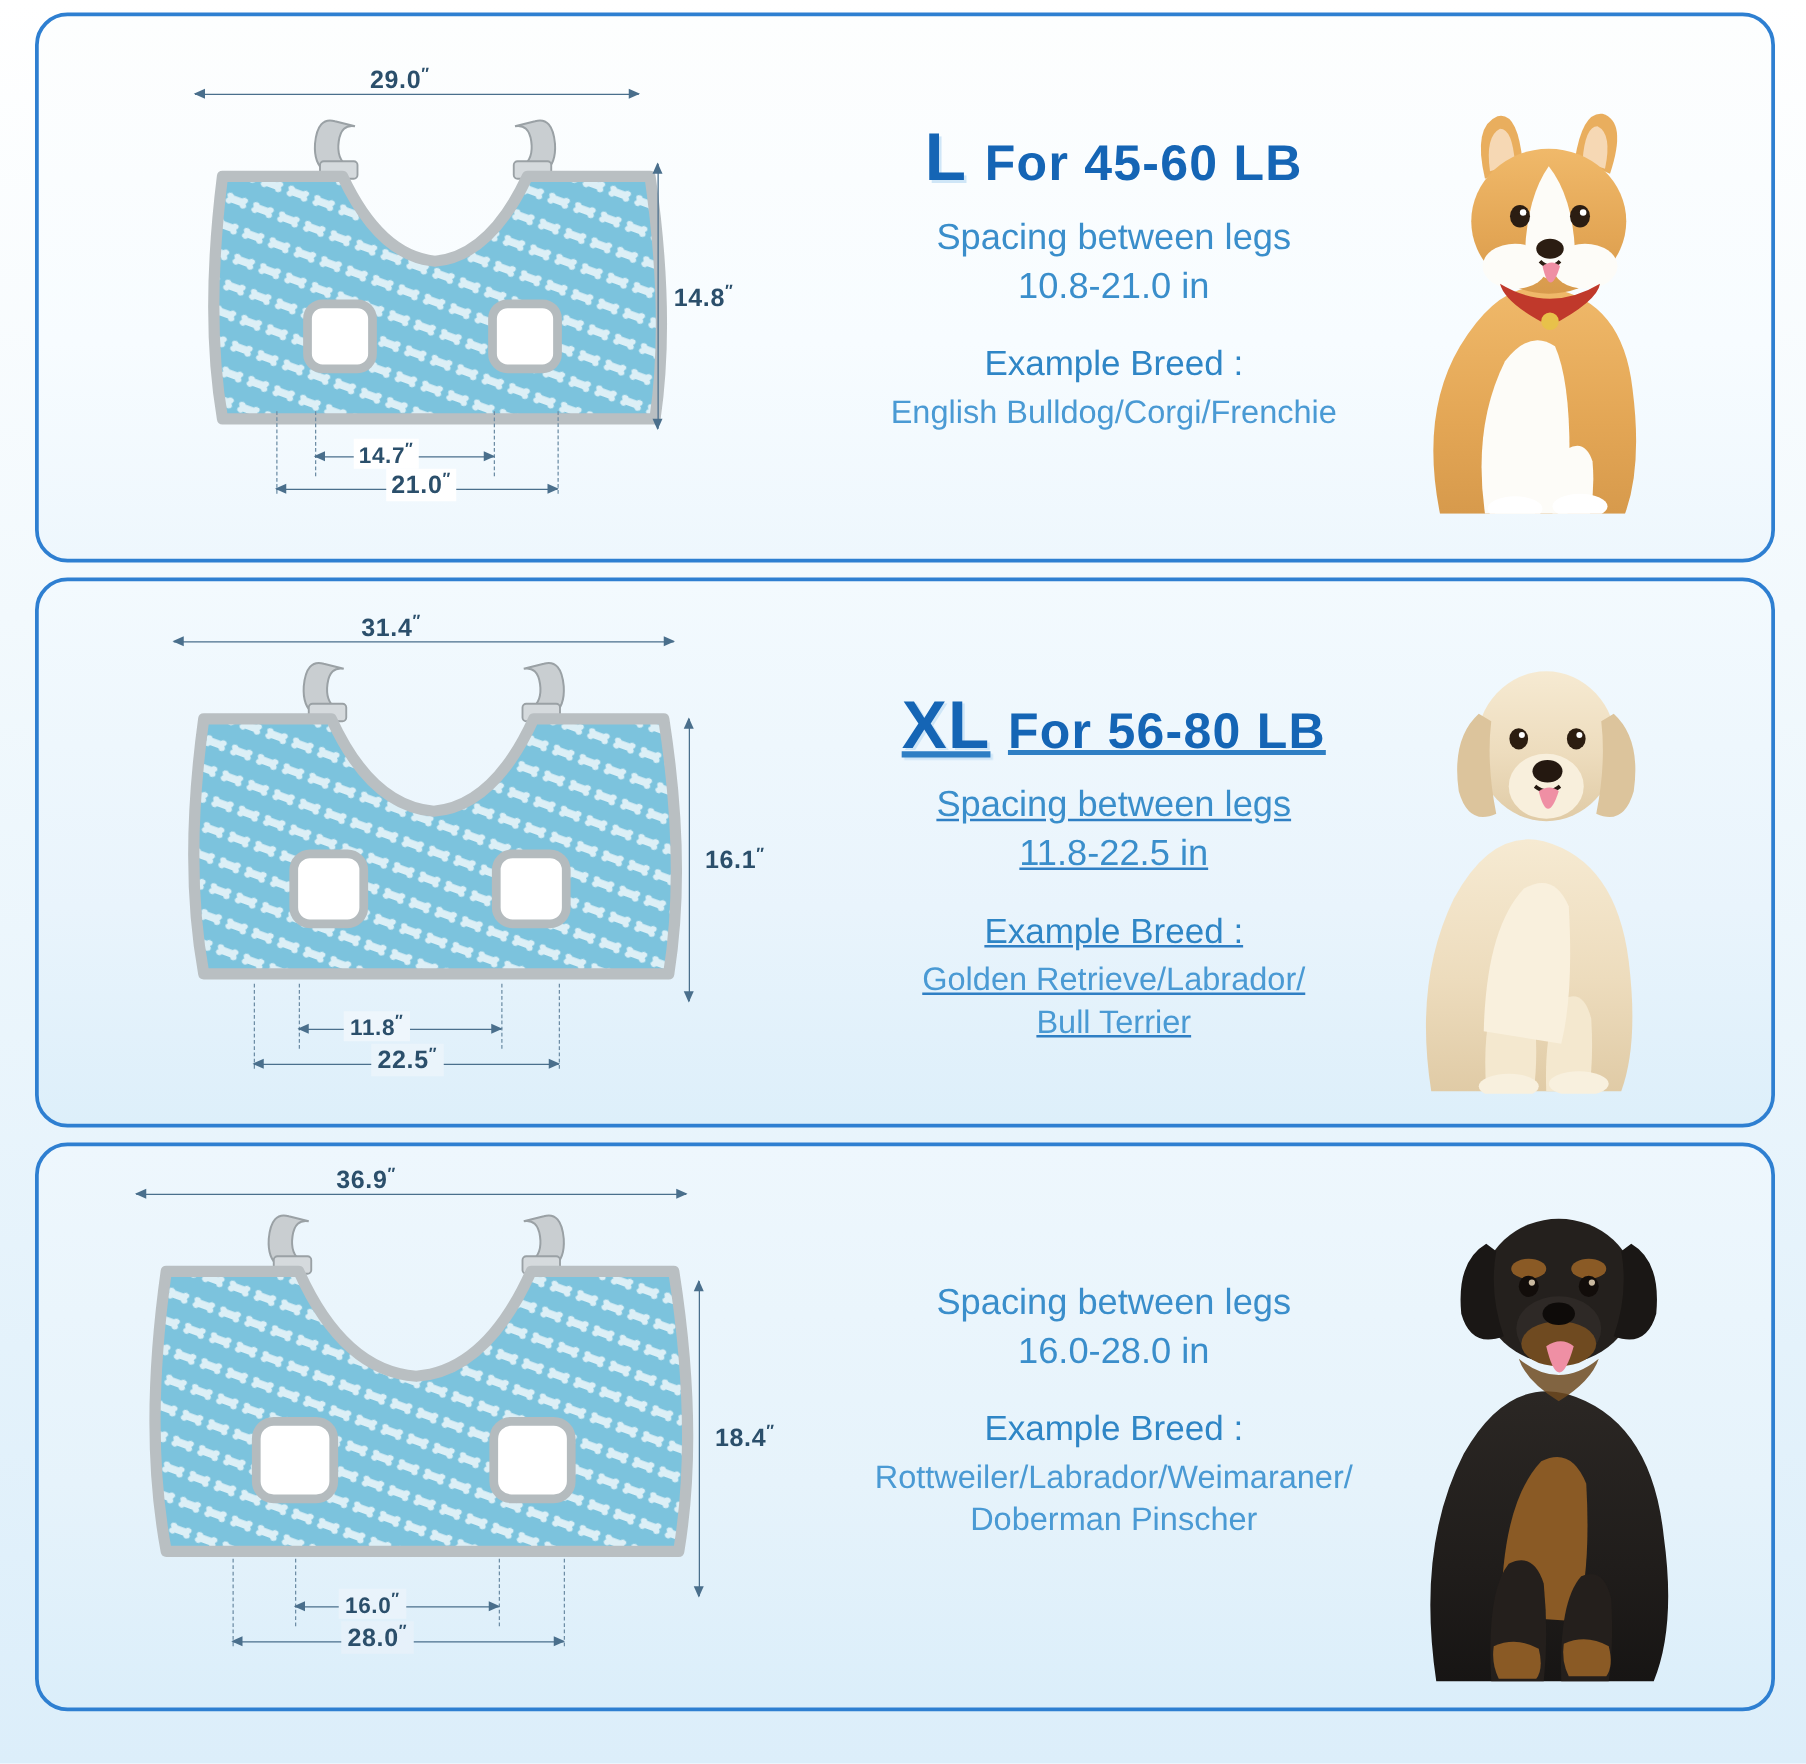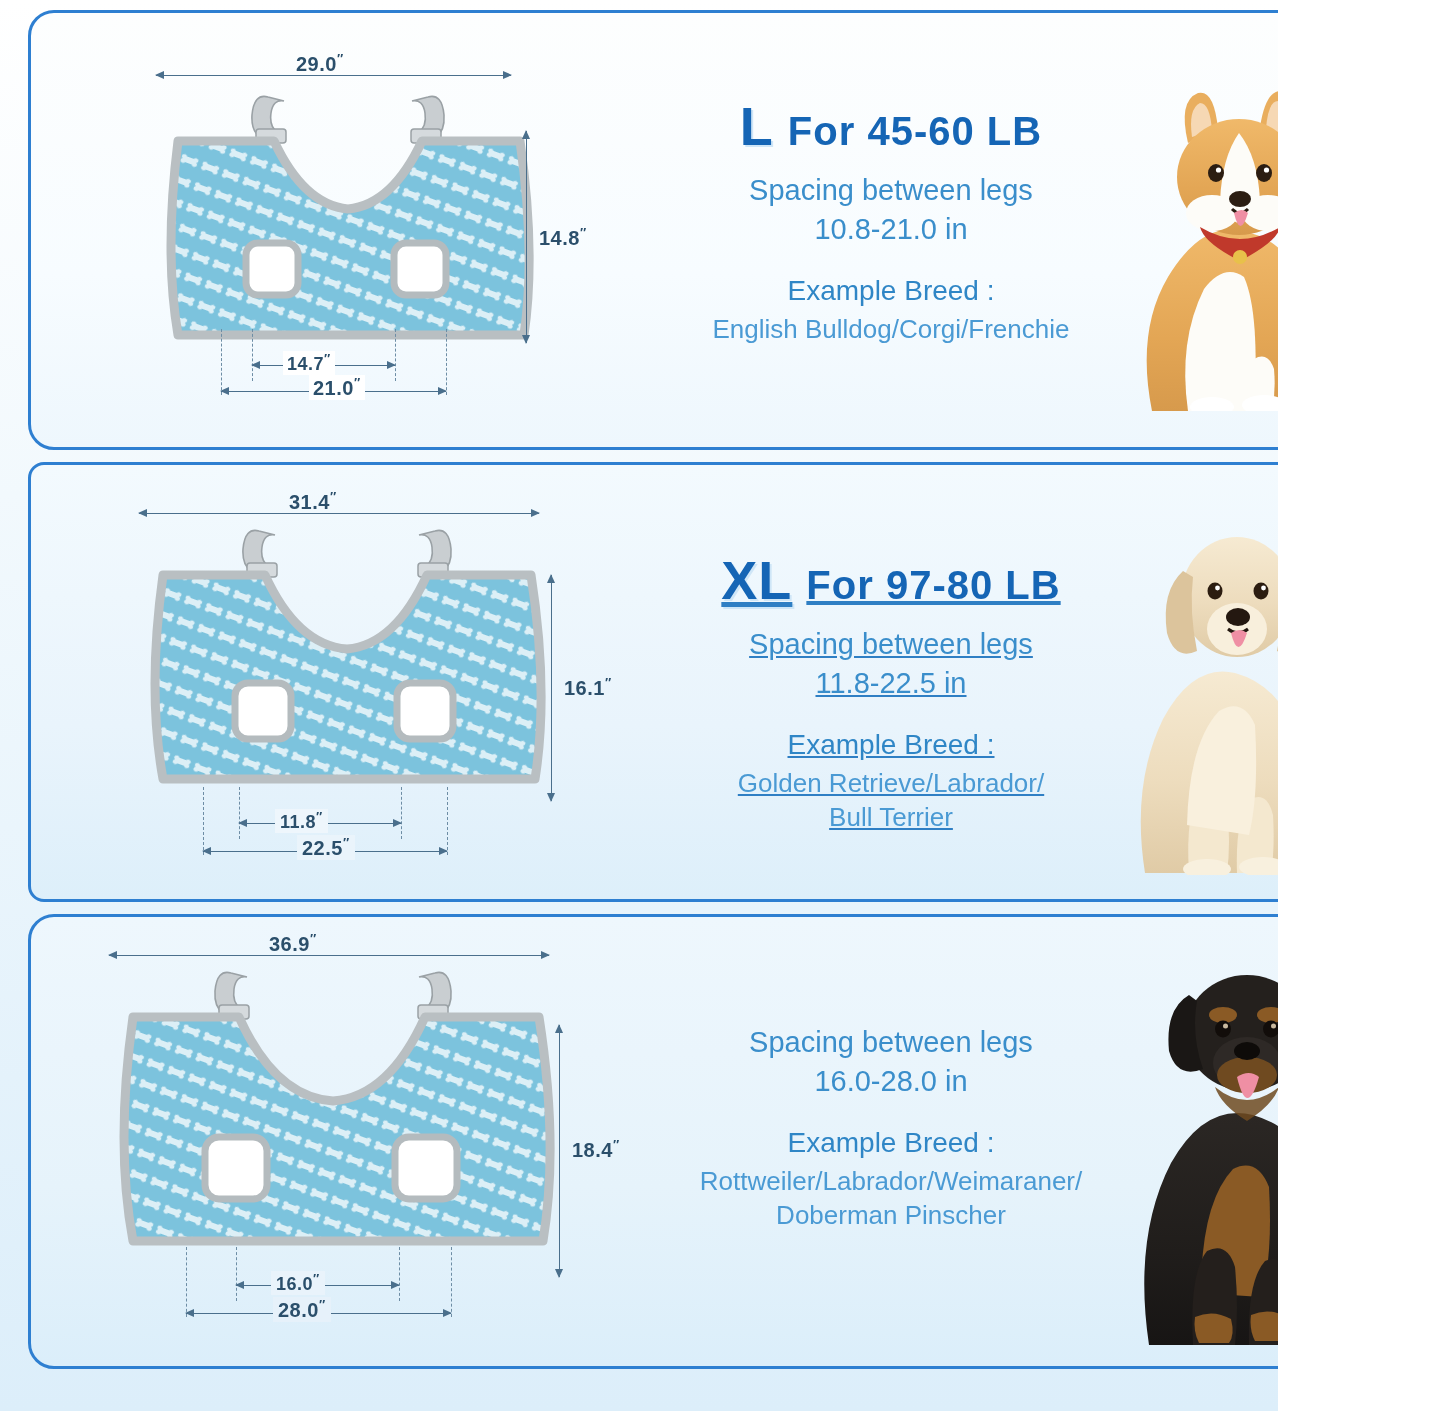--- a/index.html
+++ b/index.html
@@ -4,35 +4,35 @@
 <style>
   * { box-sizing: border-box; }
   html, body {
     margin: 0; padding: 0;
     width: 1445px; height: 1411px;
     font-family: "Liberation Sans", sans-serif;
     background: #ffffff;
   }
   .page {
     position: relative;
-    width: 1278px; height: 1411px;
+    width: 1445px; height: 1411px;
     background: linear-gradient(180deg, #ffffff 0%, #f2f9fd 35%, #dceefa 100%);
     overflow: hidden;
   }
 
   .card {
     position: absolute;
     left: 28px;
     width: 1392px;
     border: 3px solid #2e7fd1;
     border-radius: 26px;
     background: linear-gradient(180deg, #ffffff 0%, #f4fbff 55%, #e3f2fc 100%);
   }
   .card.c1 { top: 10px;   height: 440px; background: linear-gradient(180deg,#fdfefe 0%, #f7fcff 60%, #eef7fd 100%); }
-  .card.c2 { top: 462px;  height: 440px; background: linear-gradient(180deg,#f3fafe 0%, #e9f4fc 60%, #ddeffa 100%); border-radius: 16px; }
+  .card.c2 { top: 462px;  height: 440px; background: linear-gradient(180deg,#f3fafe 0%, #e9f4fc 60%, #ddeffa 100%); }
   .card.c3 { top: 914px;  height: 455px; background: linear-gradient(180deg,#eef7fd 0%, #e6f3fb 60%, #dbeefa 100%); }
 
   
   .diagram {
     position: absolute;
     left: 30px; top: 0;
     width: 560px; height: 100%;
   }
 
   
@@ -290,21 +290,21 @@
       <div class="tick-v" style="left:386px; top:322px; height:68px;"></div>
       <div class="arrow-h" style="left:142px; top:386px; width:244px;"></div>
       <div class="dim-label" style="left:236px; top:370px; background:#eaf4fb; padding:0 5px;text-align:right;">
         <span>22.5</span><sup>″</sup>
       </div>
     </div>
 
     <div class="text-col" style="top:84px;text-decoration:underline;">
       <div class="size-head">
         <span class="size-tag">XL</span>
-        <span class="size-for">For 97-80 LB</span>
+        <span class="size-for">For 56-80 LB</span>
       </div>
       <div class="spacing-line">Spacing between legs</div>
       <div class="spacing-line" style="margin-top:0;">11.8-22.5 in</div>
       <div class="breed-head">Example Breed :</div>
       <div class="breed-list">Golden Retrieve/Labrador/</div>
       <div class="breed-list" style="margin-top:0;">Bull Terrier</div>
     </div>
 
     <div class="dog" style="top:40px; right:70px;">
       <svg width="250" height="370" viewBox="0 0 250 370">

